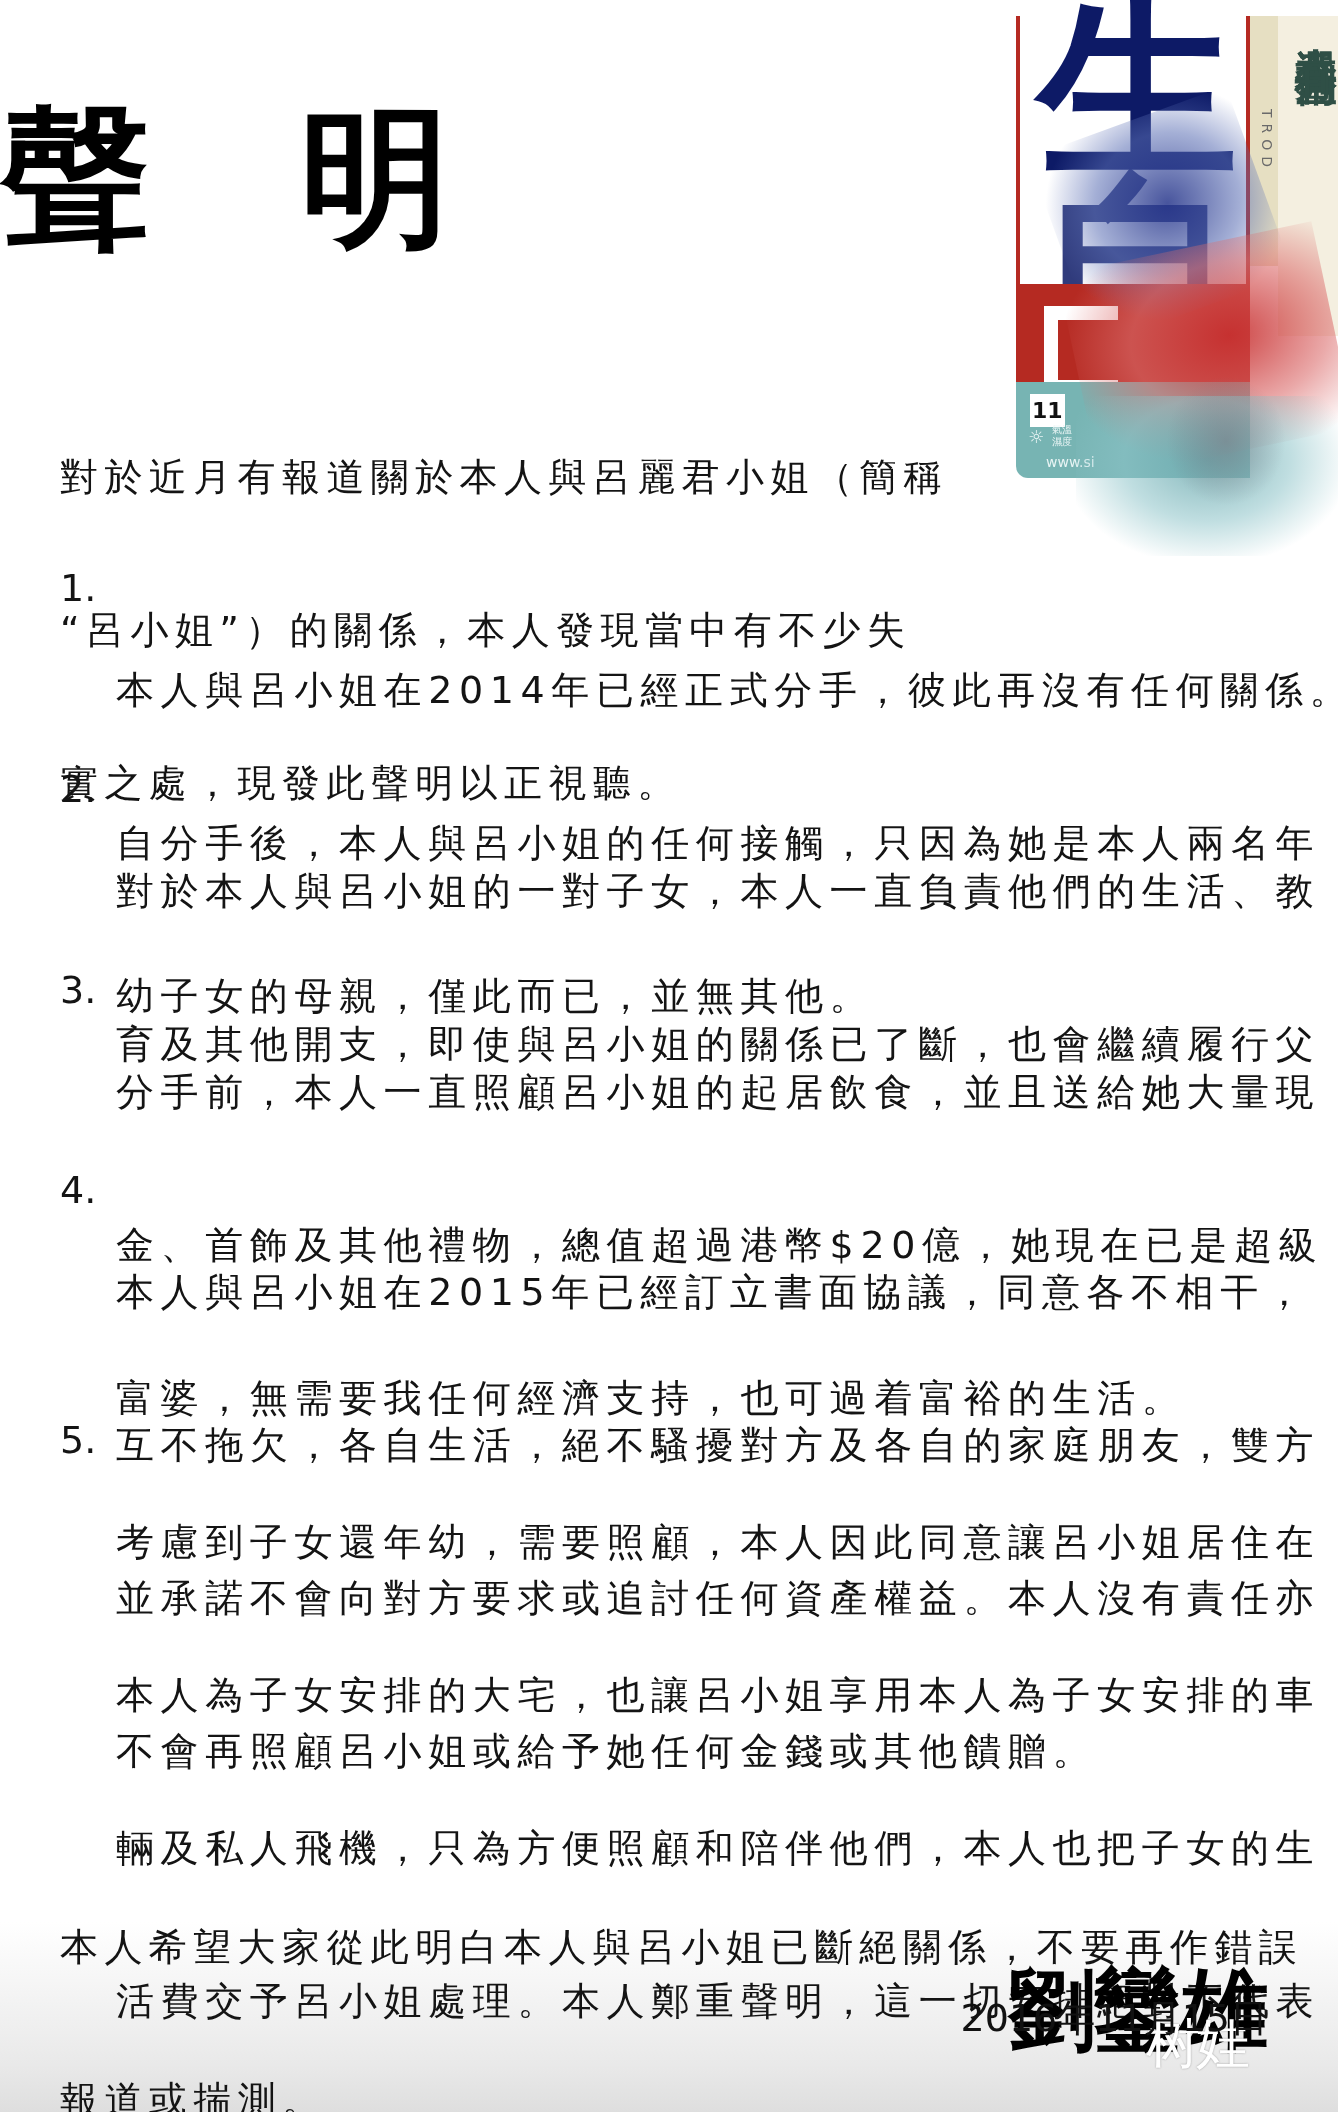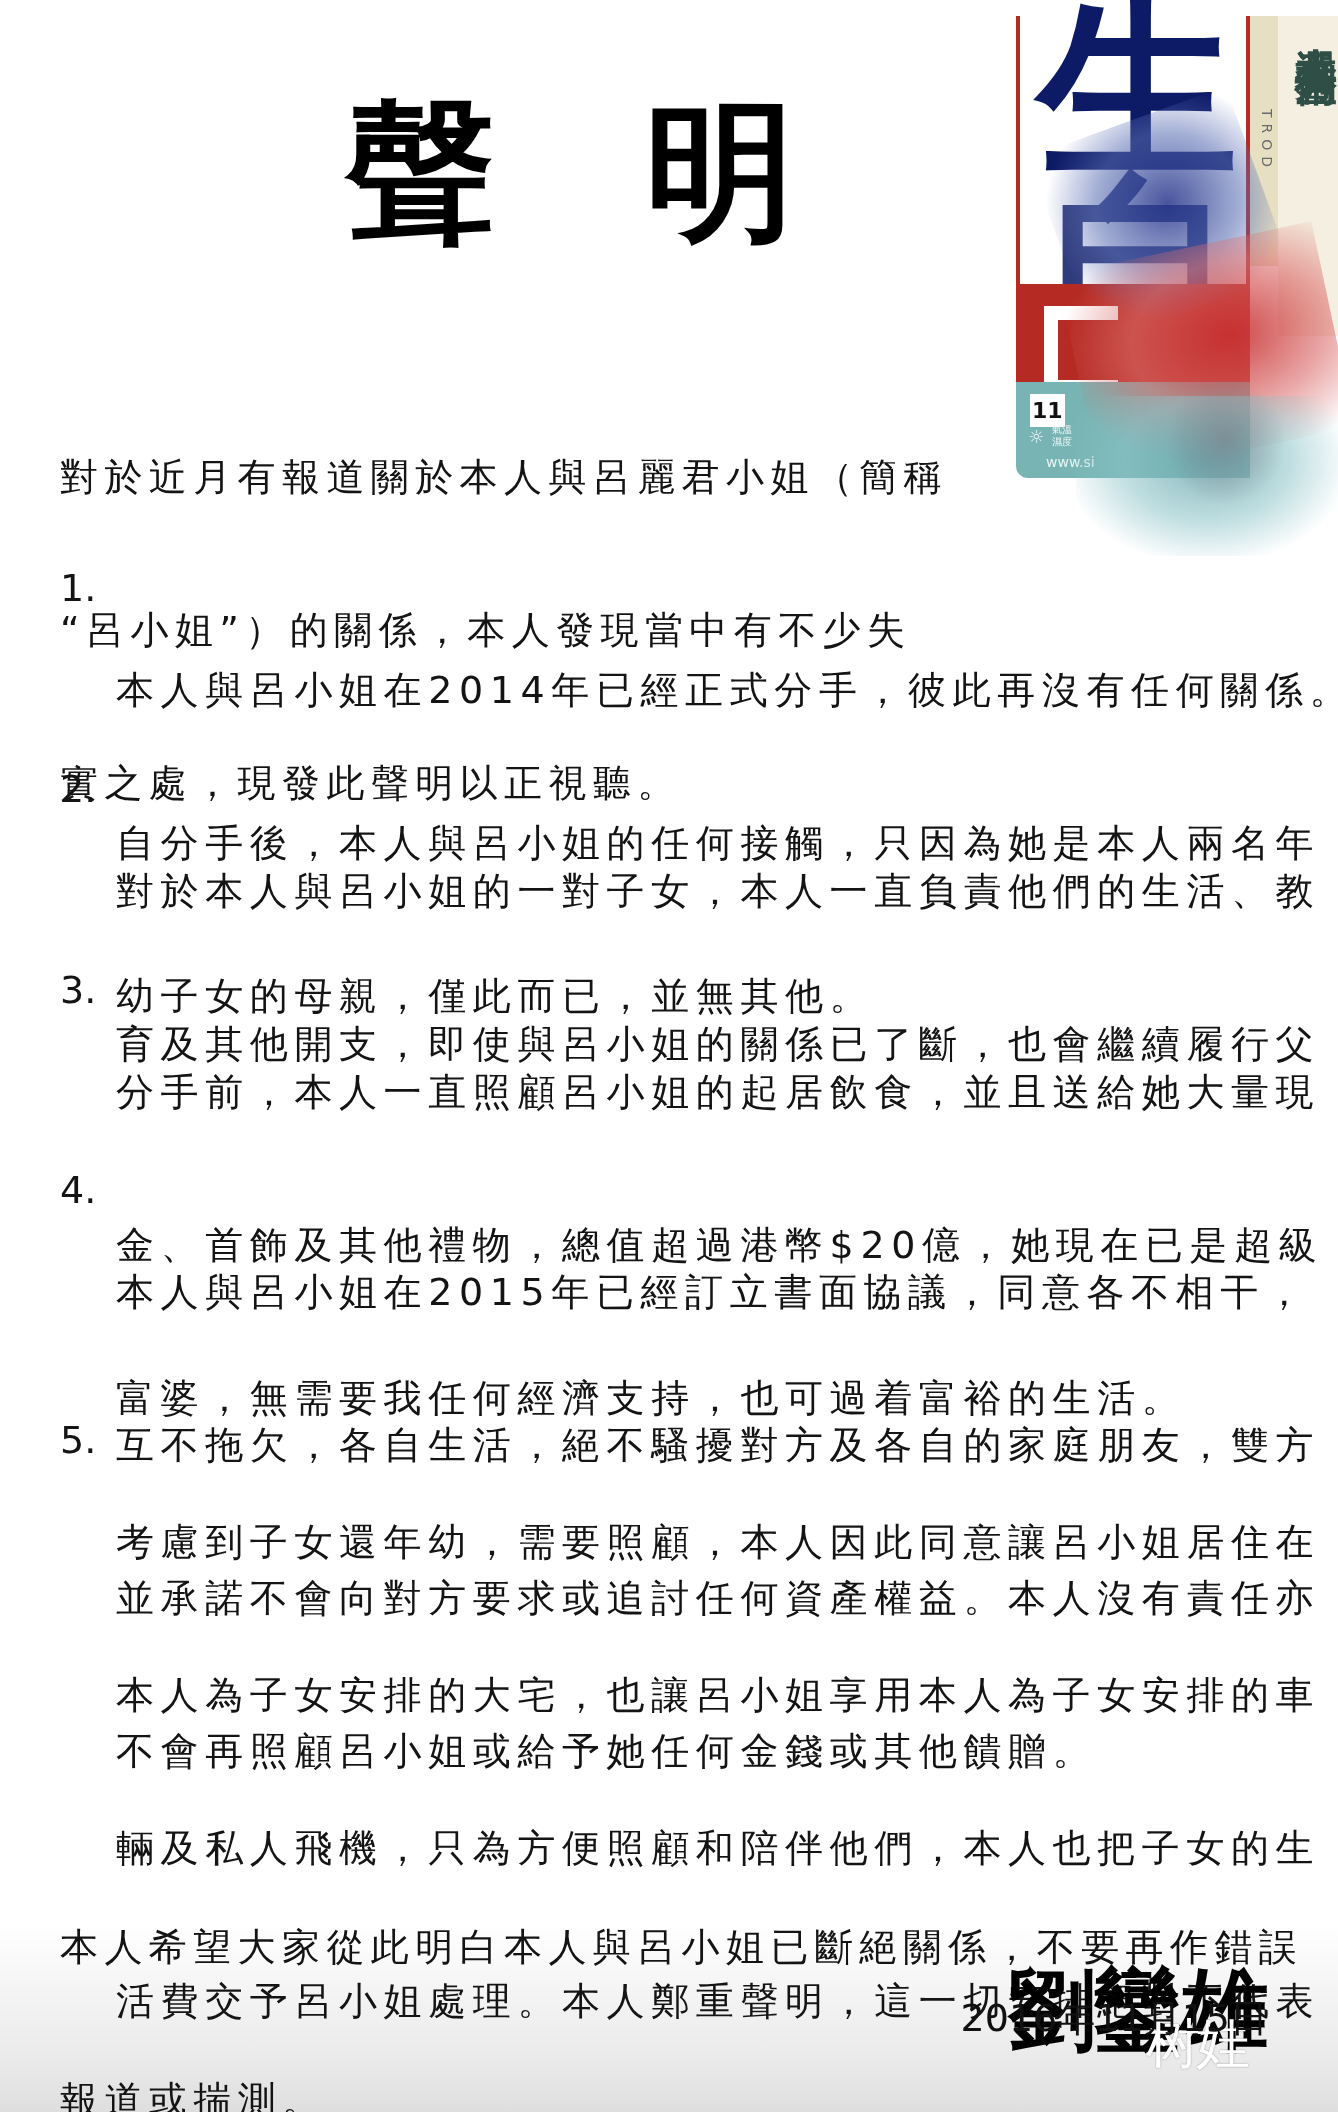--- a/index.html
+++ b/index.html
@@ -7,22 +7,22 @@
     width: 1338px; height: 2112px; position: relative; overflow: hidden;
     background: #ffffff;
     font-family: "DejaVu Sans", "Liberation Sans", sans-serif;
     color: #111111;
   }
   .bottom-fade {
     position: absolute; left: 0; right: 0; bottom: 0; height: 190px;
     background: linear-gradient(to bottom, rgba(255,255,255,0) 0%, #e9e9e9 75%, #dedede 100%);
   }
   .title {
-    position: absolute; top: 92px; left: 0; width: 1140px;
-    text-align: center; font-weight: bold; font-size: 150px; line-height: 160px;
+    position: absolute; top: 98px; left: 0; width: 1140px;
+    font-weight: bold; font-size: 150px; line-height: 160px;
     letter-spacing: 0; color: #000;
   }
   .title span { display: inline-block; }
   .title .gap { width: 150px; }
   .para {
     position: absolute; left: 60px; font-size: 38px; line-height: 51px;
     letter-spacing: 6.4px; white-space: pre; color: #141414;
   }
   .intro { top: 350px; }
   .item { position: absolute; left: 60px; font-size: 38px; line-height: 51px; letter-spacing: 6.6px; color: #141414; }

